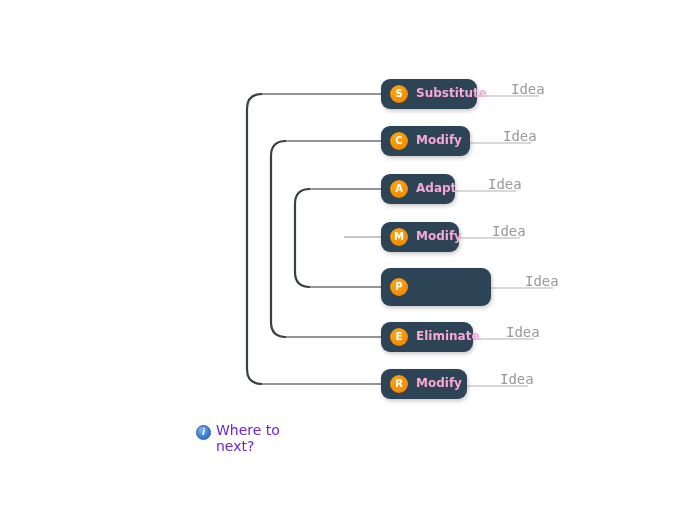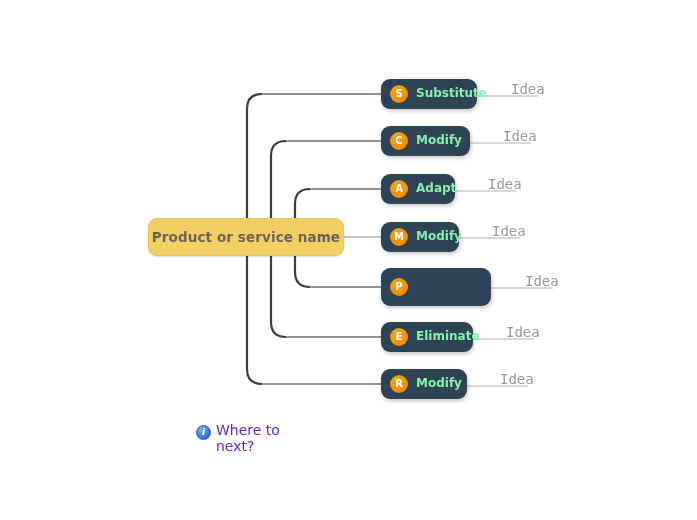--- a/index.html
+++ b/index.html
@@ -51,21 +51,21 @@
     border-radius:50%;
     background:#f59205;
     background:radial-gradient(circle at 40% 32%,#fca715 0%,#f38b02 70%,#e07f00 100%);
     color:#ffffff;
     font-size:10px;font-weight:bold;
     display:flex;align-items:center;justify-content:center;
     line-height:1;
     box-shadow:0 0 0 .5px rgba(0,0,0,.12);
   }
   .node-label{
-    color:#86efac;
+    color:#f9a8d4;
     font-size:12px;
     font-weight:bold;
     margin-left:8px;
     line-height:1.16;
     white-space:pre-line;
   }
 
   
   .idea{
     position:absolute;
@@ -128,23 +128,20 @@
 
     <path d="M477,96  L539,96" stroke="#b3b3b3" stroke-width="1.2" fill="none"></path>
     <path d="M470,143 L531,143" stroke="#b3b3b3" stroke-width="1.2" fill="none"></path>
     <path d="M455,191 L516,191" stroke="#b3b3b3" stroke-width="1.2" fill="none"></path>
     <path d="M459,238 L520,238" stroke="#b3b3b3" stroke-width="1.2" fill="none"></path>
     <path d="M491,288 L553,288" stroke="#b3b3b3" stroke-width="1.2" fill="none"></path>
     <path d="M473,339 L534,339" stroke="#b3b3b3" stroke-width="1.2" fill="none"></path>
     <path d="M467,386 L528,386" stroke="#b3b3b3" stroke-width="1.2" fill="none"></path>
   </svg>
 
-  <div class="center-node">
-    <span>Product or service name</span>
-  </div>
 
   <div class="node" style="left:381px;top:79px;width:96px;">
     <span class="badge">S</span>
     <span class="node-label">Substitute</span>
   </div>
   <div class="idea" style="left:511px;top:81px;">Idea</div>
 
   <div class="node" style="left:381px;top:126px;width:89px;">
     <span class="badge">C</span>
     <span class="node-label">Modify</span>

